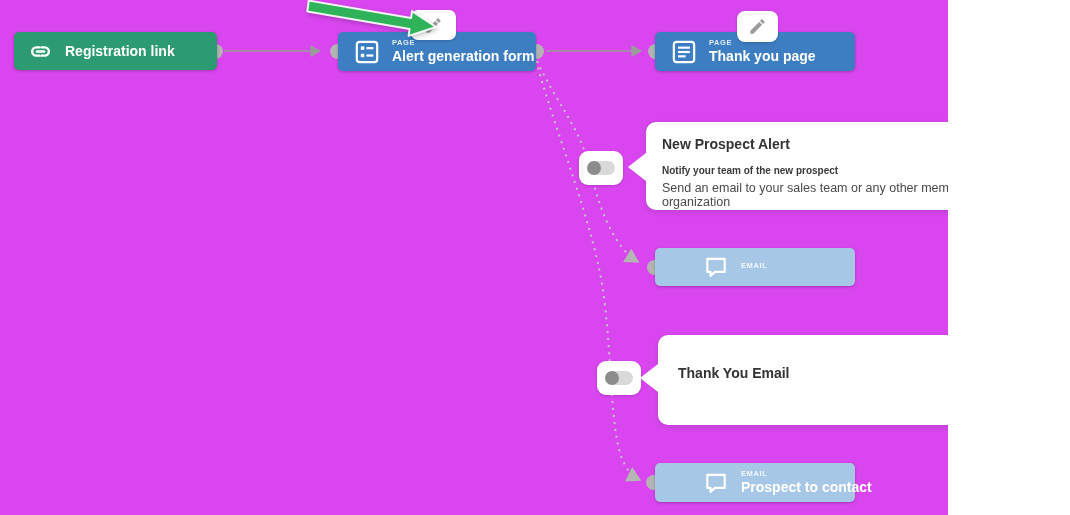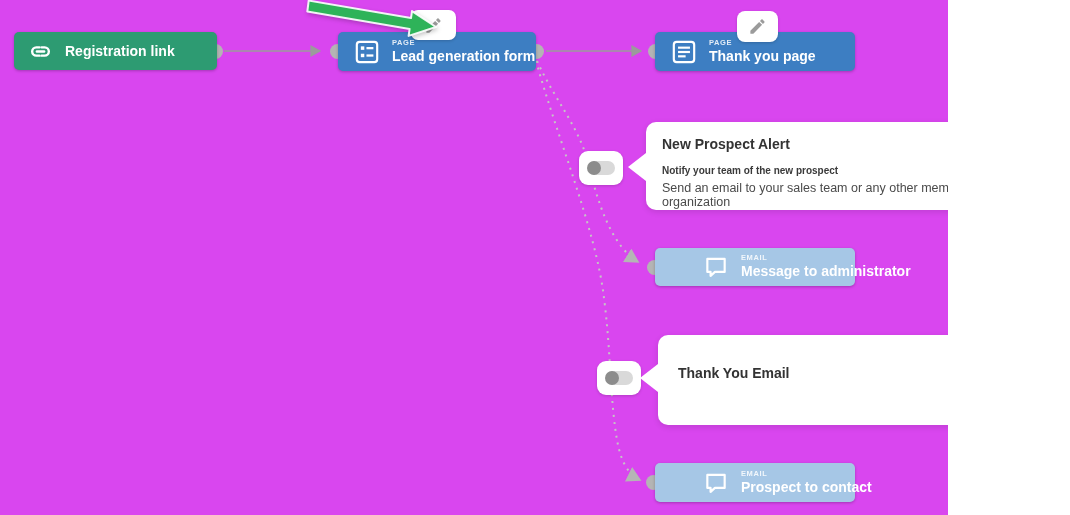--- a/index.html
+++ b/index.html
@@ -102,21 +102,21 @@
       <svg width="26" height="26" viewBox="0 0 24 24">
         <rect x="2.6" y="2.6" width="18.8" height="18.8" rx="2.6" fill="none" stroke="#ffffff" stroke-width="2"></rect>
         <rect x="6.3" y="6.8" width="3.2" height="3.2" fill="#ffffff"></rect>
         <rect x="11.5" y="7.4" width="6.4" height="2.1" fill="#ffffff"></rect>
         <rect x="6.3" y="13.6" width="3.2" height="3.2" fill="#ffffff"></rect>
         <rect x="11.5" y="14.2" width="6.4" height="2.1" fill="#ffffff"></rect>
       </svg>
     </span>
     <span class="ntext">
       <span class="ntype">PAGE</span>
-      <span class="ntitle">Lead generation form</span>
+      <span class="ntitle">Alert generation form</span>
     </span>
   </div>
 
   <div class="node node--blue" style="left:655px;top:32px;width:200px;height:39px;">
     <span class="nicon">
       <svg width="26" height="26" viewBox="0 0 24 24">
         <rect x="2.6" y="2.6" width="18.8" height="18.8" rx="2.6" fill="none" stroke="#ffffff" stroke-width="2"></rect>
         <line x1="6.5" y1="8" x2="17.5" y2="8" stroke="#ffffff" stroke-width="2"></line>
         <line x1="6.5" y1="12" x2="17.5" y2="12" stroke="#ffffff" stroke-width="2"></line>
         <line x1="6.5" y1="16" x2="13.5" y2="16" stroke="#ffffff" stroke-width="2"></line>
@@ -129,21 +129,20 @@
   </div>
 
   <div class="node node--lightblue" style="left:655px;top:248px;width:200px;height:38px;">
     <span class="nicon">
       <svg width="26" height="26" viewBox="0 0 24 24" fill="none" stroke="#ffffff" stroke-width="2" stroke-linejoin="round">
         <path d="M4 4.5 H20 V16.5 H11 L7 20.2 V16.5 H4 Z"></path>
       </svg>
     </span>
     <span class="ntext">
       <span class="ntype">EMAIL</span>
-      <span class="ntitle">Message to administrator</span>
     </span>
   </div>
 
   <div class="node node--lightblue" style="left:655px;top:463px;width:200px;height:39px;">
     <span class="nicon">
       <svg width="26" height="26" viewBox="0 0 24 24" fill="none" stroke="#ffffff" stroke-width="2" stroke-linejoin="round">
         <path d="M4 4.5 H20 V16.5 H11 L7 20.2 V16.5 H4 Z"></path>
       </svg>
     </span>
     <span class="ntext">

